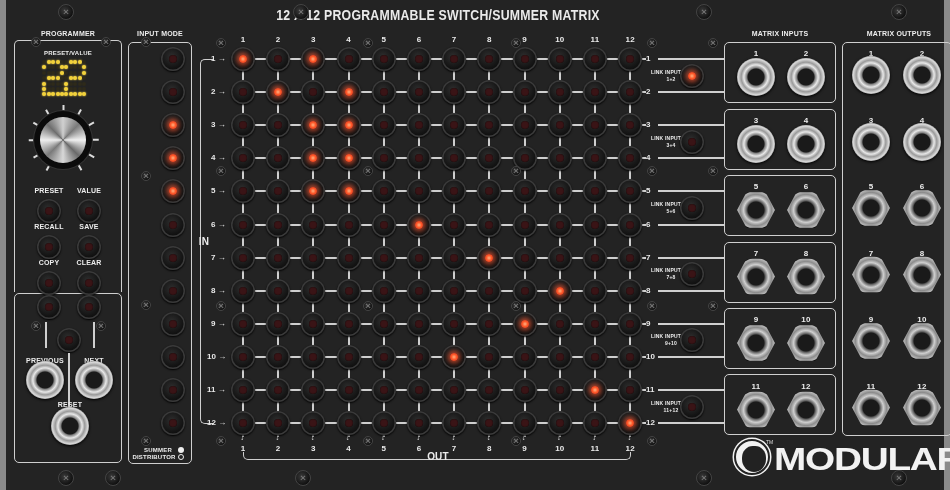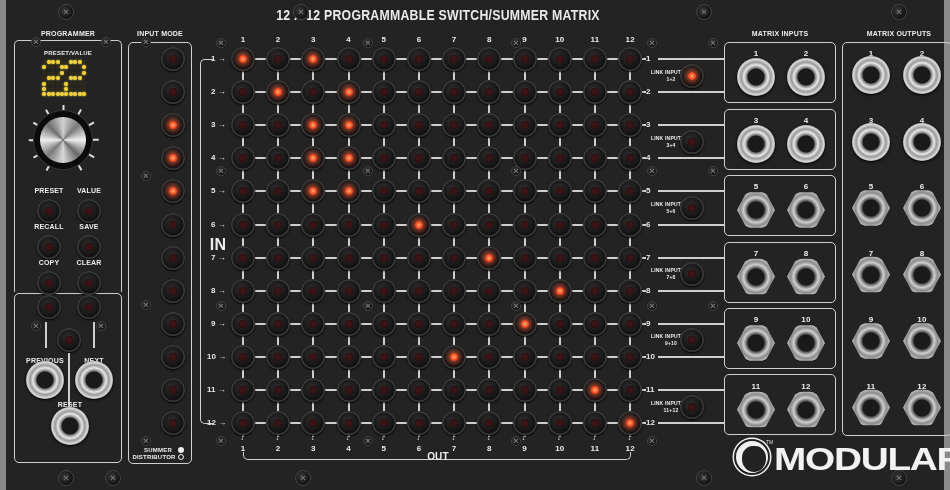--- a/index.html
+++ b/index.html
@@ -777,21 +777,21 @@
       <div class="btn" style="left: 553.8px; top: 423.1px;">
         <span class="led"></span>
       </div>
       <div class="btn" style="left: 589px; top: 423.1px;">
         <span class="led"></span>
       </div>
       <div class="btn on" style="left: 624.2px; top: 423.1px;">
         <span class="led"></span>
       </div>
     </div>
-  <div class="lbl" style="left:212px; top:237px; font-size:16px;">IN</div>
+  <div class="lbl" style="left:198px; top:237px; font-size:10px;">IN</div>
   <div class="lbl" style="left:432px; top:452px; font-size:10px;">OUT</div>
 
   <div id="links">
       <div class="lbl" style="left: 660px; top: 69.55px; font-size: 5px;">LINK INPUT</div>
       <div class="lbl" style="left: 665px; top: 76.55px; font-size: 5px;">1+2</div>
       <div class="btn on" style="left: 686px; top: 75.55px;">
         <span class="led"></span>
       </div>
       <div class="lbl" style="left: 660px; top: 135.75px; font-size: 5px;">LINK INPUT</div>
       <div class="lbl" style="left: 665px; top: 142.75px; font-size: 5px;">3+4</div>

